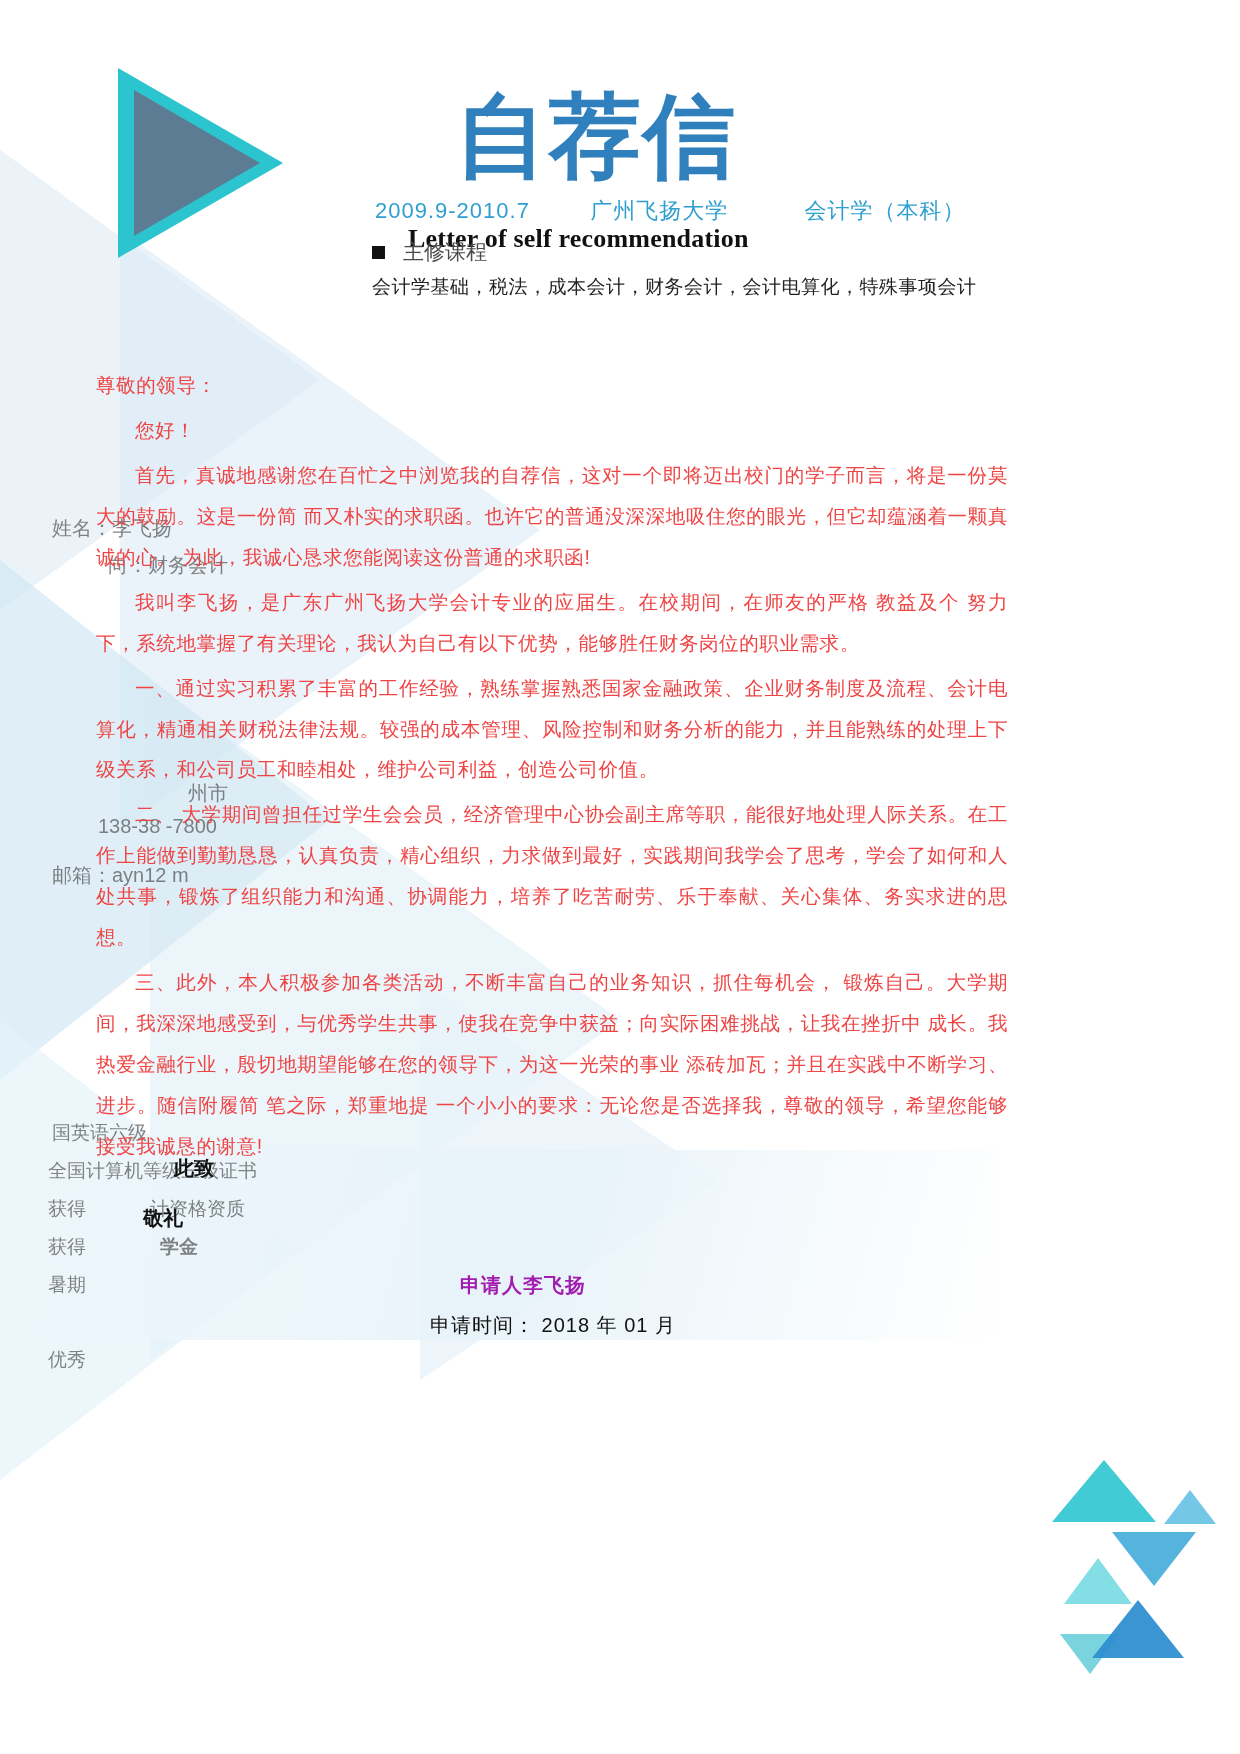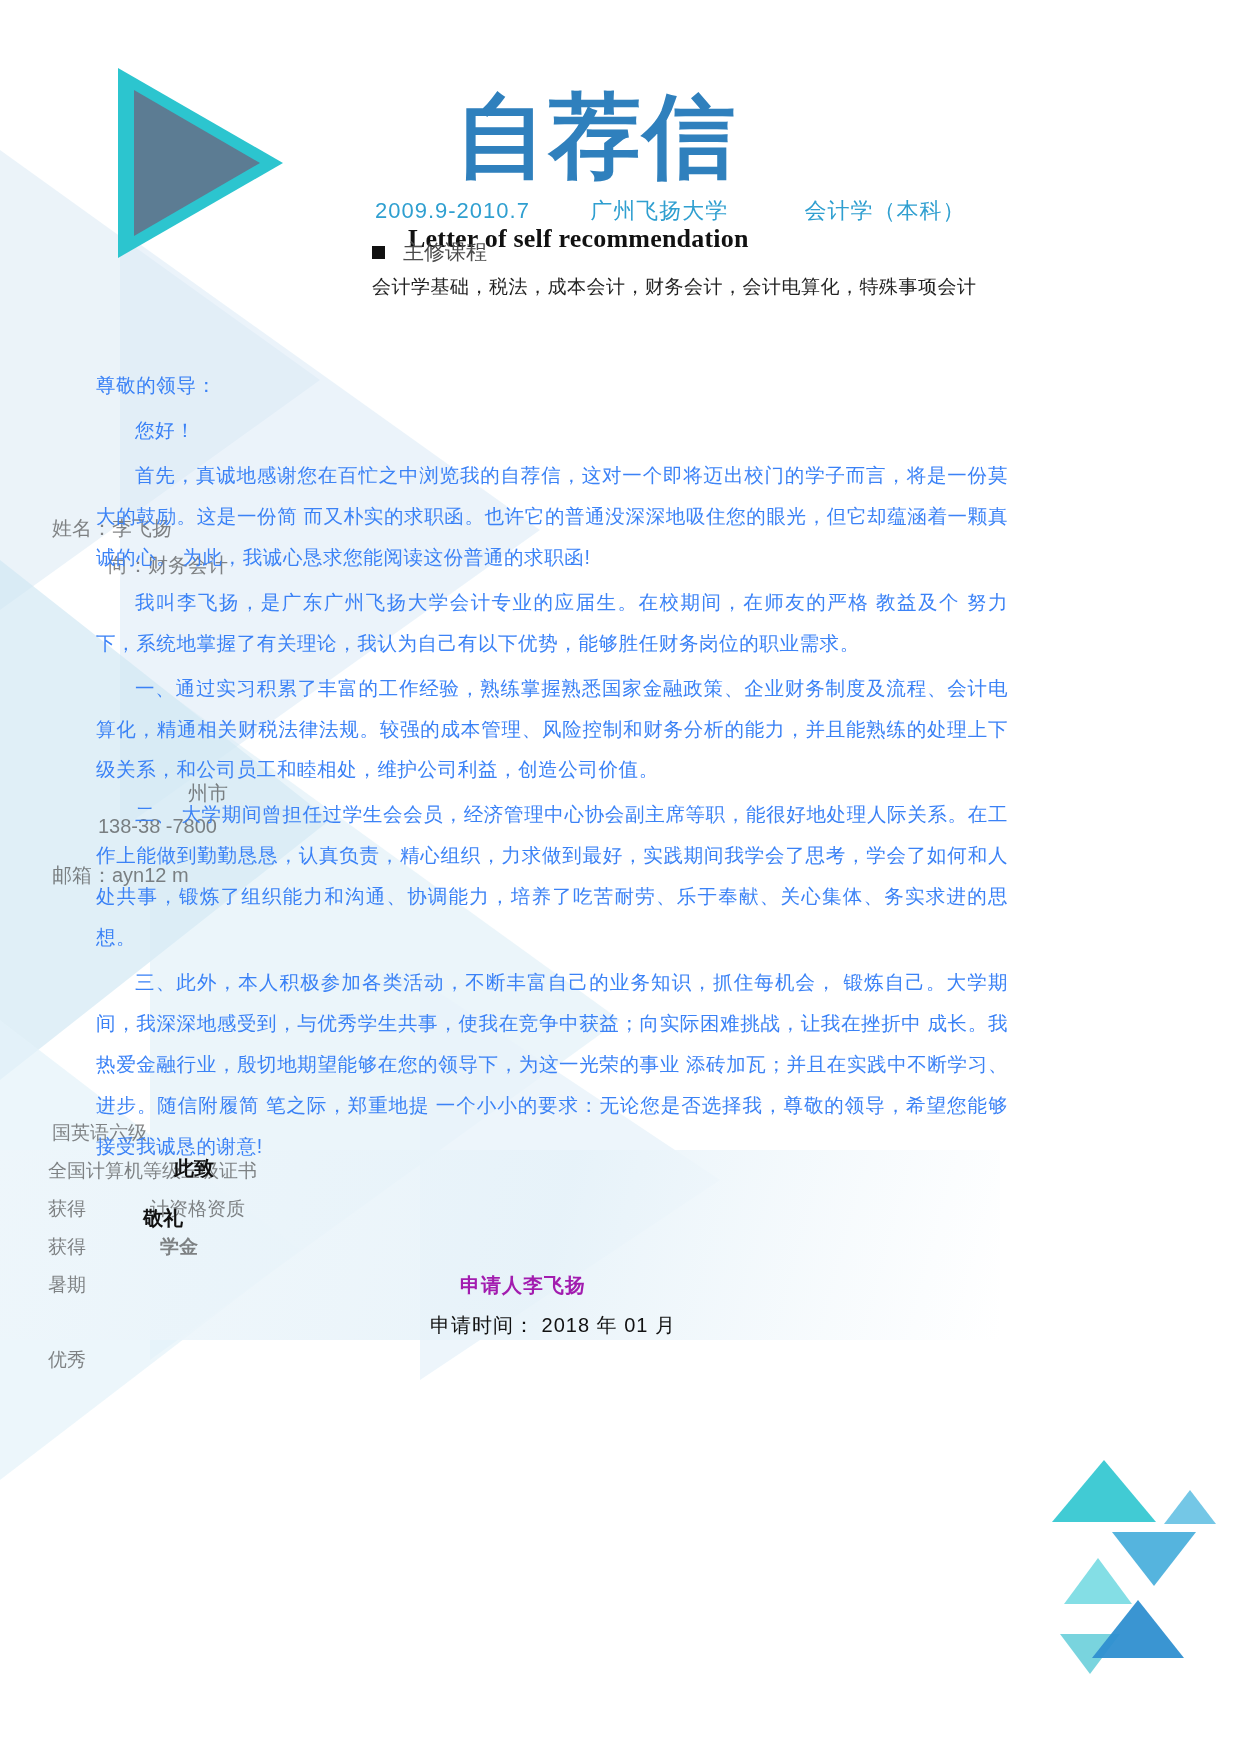--- a/index.html
+++ b/index.html
@@ -144,21 +144,21 @@
   .wm-cert3{left:48px;top:1196px;}
   .wm-cert4{left:48px;top:1234px;}
   .wm-cert5{left:48px;top:1272px;}
   .wm-cert6{left:48px;top:1347px;}
   .wm-gain1{left:150px;top:1196px;}
   .wm-gain2{left:160px;top:1234px;font-weight:bold;}
 
   
   .letter{
     position:absolute;left:96px;top:365px;width:912px;
-    font-size:19.5px;line-height:2.1;color:#3b82f6;letter-spacing:.6px;
+    font-size:19.5px;line-height:2.1;color:#ef4444;letter-spacing:.6px;
   }
   .letter p{margin:0 0 4px 0;}
   .salutation{margin-bottom:2px;}
   .greet{text-indent:2em;}
   .para{text-indent:2em;margin-bottom:20px;text-align:justify;}
   .para-tight{text-indent:2em;margin-bottom:4px;text-align:justify;}
 
   
   .closing{
     position:absolute;left:96px;top:1148px;width:912px;

